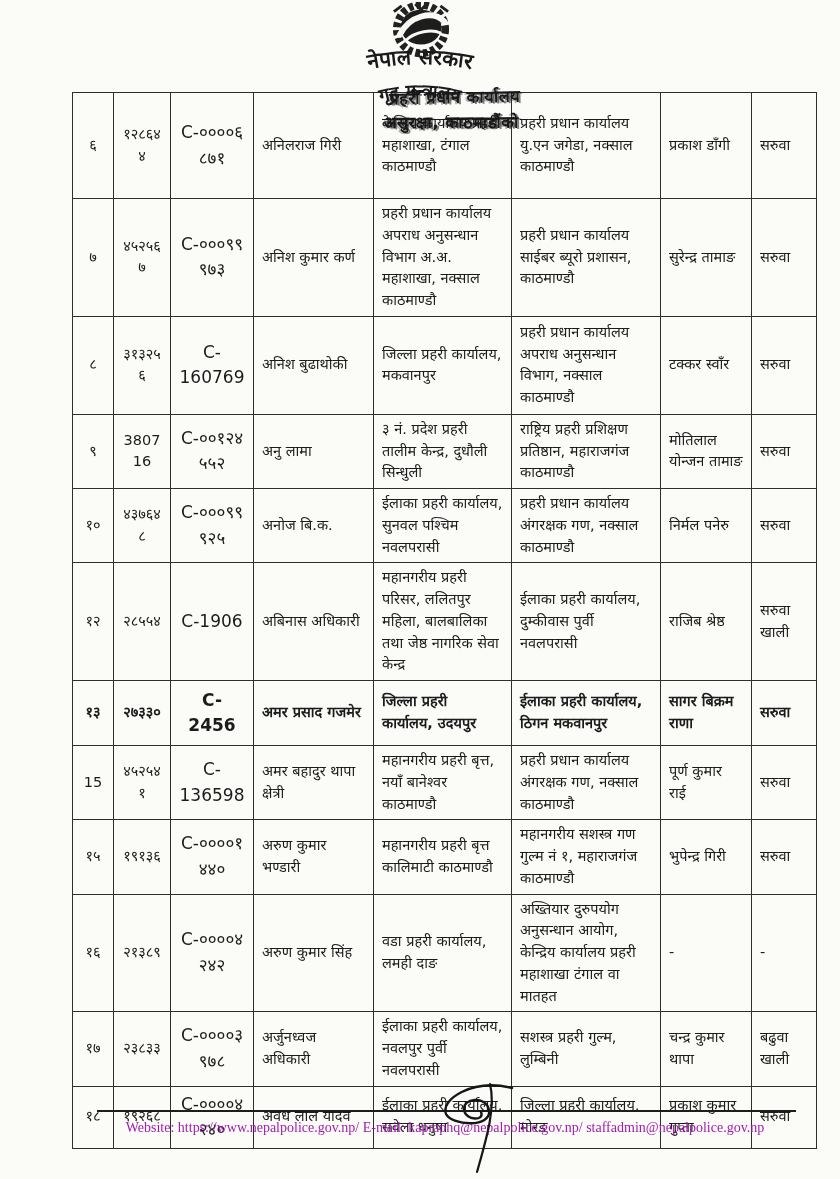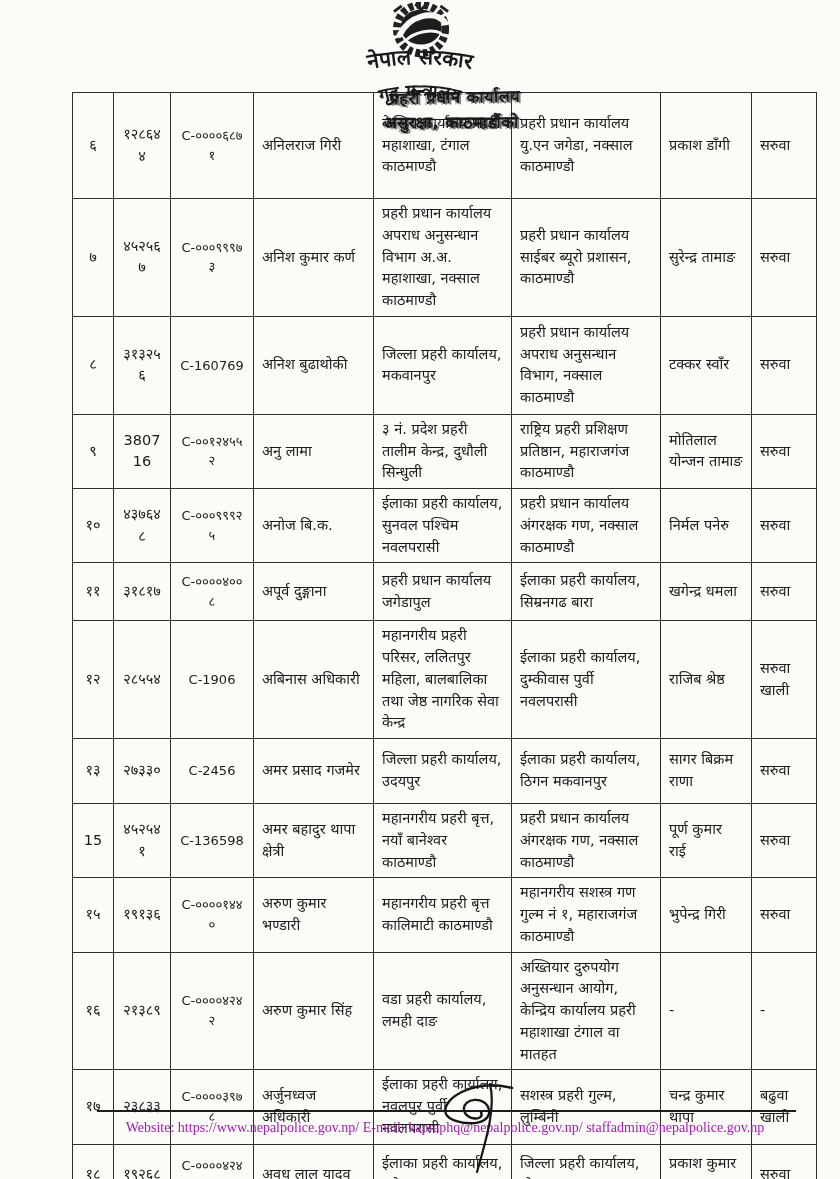--- a/index.html
+++ b/index.html
@@ -30,21 +30,21 @@
     position:absolute;left:72px;top:92px;width:744px;z-index:2;
     border-collapse:collapse;table-layout:fixed;
     font-size:14.5px;line-height:1.5;
   }
   table.roster td{
     border:1.6px solid #2e2e2e;
     padding:4px 8px;vertical-align:middle;
     word-wrap:break-word;
   }
   td.c-sn,td.c-reg,td.c-cid{text-align:center;padding:4px 3px;}
-  td.c-cid{font-size:13px;}
+  td.c-cid{font-size:17px;}
   td.c-name,td.c-cur,td.c-to,td.c-rep,td.c-rem{text-align:left;}
 
   
   .footer-line{position:absolute;left:97px;top:1110px;width:699px;border-top:2px solid #1d1d1d;z-index:2;}
   .footer-text{
     position:absolute;left:90px;top:1120px;width:710px;z-index:2;
     font-family:Liberation Serif, serif;
     font-size:14px;text-align:center;color:#a21caf;
   }
   .signature{position:absolute;left:432px;top:1078px;width:92px;height:96px;z-index:4;}
@@ -131,41 +131,31 @@
         <tr style="height: 67px;">
       <td class="c-sn">१०</td>
       <td class="c-reg">४३७६४८</td>
       <td class="c-cid">C-०००९९९२५</td>
       <td class="c-name">अनोज बि.क.</td>
       <td class="c-cur">ईलाका प्रहरी कार्यालय, सुनवल पश्चिम नवलपरासी</td>
       <td class="c-to">प्रहरी प्रधान कार्यालय अंगरक्षक गण, नक्साल काठमाण्डौ</td>
       <td class="c-rep">निर्मल पनेरु</td>
       <td class="c-rem">सरुवा</td>
     </tr>
-        <tr style="height: 58px;">
-      <td class="c-sn">११</td>
-      <td class="c-reg">३१८१७</td>
-      <td class="c-cid">C-००००४००८</td>
-      <td class="c-name">अपूर्व दुङ्गाना</td>
-      <td class="c-cur">प्रहरी प्रधान कार्यालय जगेडापुल</td>
-      <td class="c-to">ईलाका प्रहरी कार्यालय, सिम्रनगढ बारा</td>
-      <td class="c-rep">खगेन्द्र धमला</td>
-      <td class="c-rem">सरुवा</td>
-    </tr>
         <tr style="height: 88px;">
       <td class="c-sn">१२</td>
       <td class="c-reg">२८५५४</td>
       <td class="c-cid">C-1906</td>
       <td class="c-name">अबिनास अधिकारी</td>
       <td class="c-cur">महानगरीय प्रहरी परिसर, ललितपुर महिला, बालबालिका तथा जेष्ठ नागरिक सेवा केन्द्र</td>
       <td class="c-to">ईलाका प्रहरी कार्यालय, दुम्कीवास पुर्वी नवलपरासी</td>
       <td class="c-rep">राजिब श्रेष्ठ</td>
       <td class="c-rem">सरुवा खाली</td>
     </tr>
-        <tr style="height: 65px;">
+        <tr style="height: 65px; font-weight: bold;">
       <td class="c-sn">१३</td>
       <td class="c-reg">२७३३०</td>
       <td class="c-cid">C-2456</td>
       <td class="c-name">अमर प्रसाद गजमेर</td>
       <td class="c-cur">जिल्ला प्रहरी कार्यालय, उदयपुर</td>
       <td class="c-to">ईलाका प्रहरी कार्यालय, ठिगन मकवानपुर</td>
       <td class="c-rep">सागर बिक्रम राणा</td>
       <td class="c-rem">सरुवा</td>
     </tr>
         <tr style="height: 65px;">

